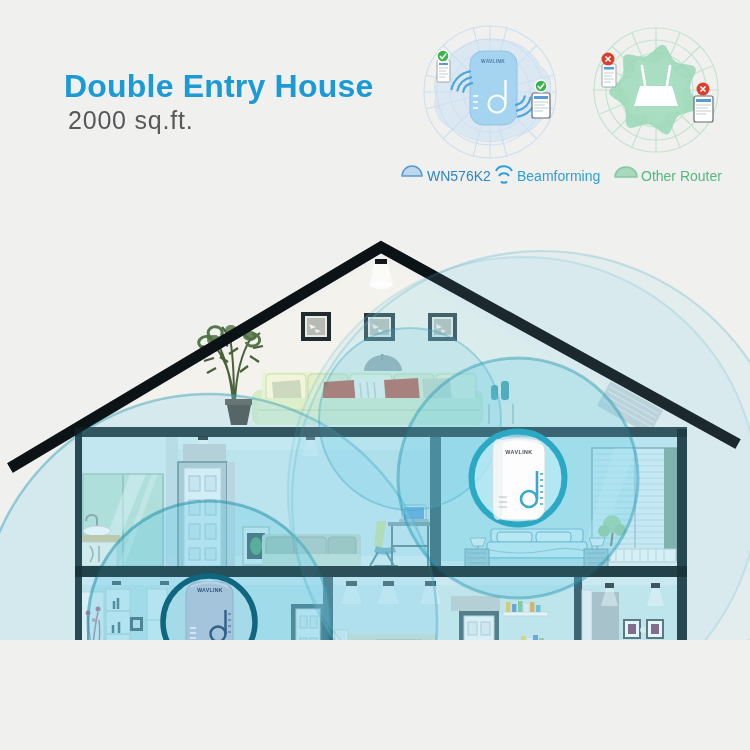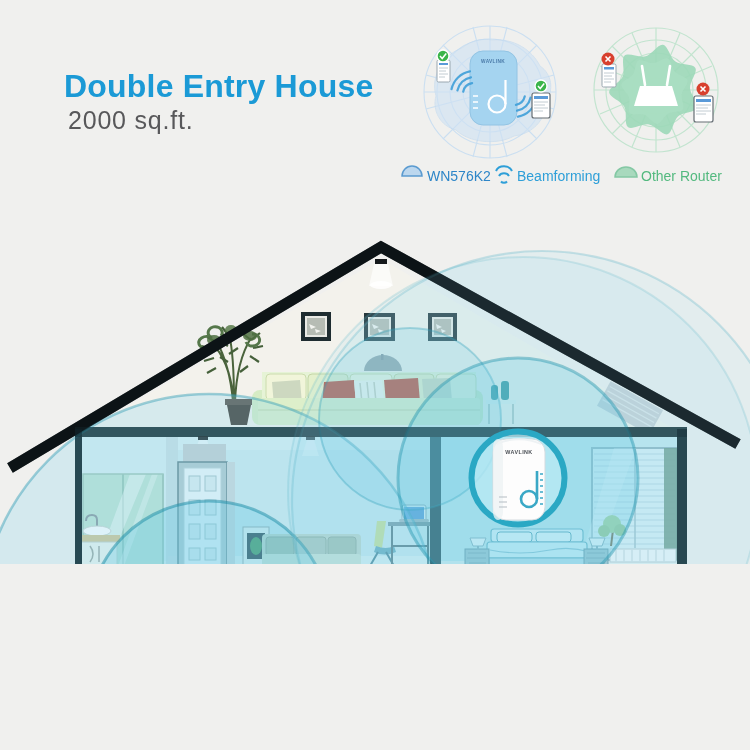--- a/index.html
+++ b/index.html
@@ -1,16 +1,16 @@
 <!DOCTYPE html>
 <html><head>
 <meta charset="utf-8">
 <style>
 html,body{margin:0;padding:0;background:#f0f0ee;}
-#stage{position:relative;width:750px;height:564px;overflow:hidden;background:#0f766e;font-family:"Liberation Sans",sans-serif;}
+#stage{position:relative;width:750px;height:640px;overflow:hidden;background:#0f766e;font-family:"Liberation Sans",sans-serif;}
 </style>
 </head>
 <body>
 <div id="stage">
 <svg width="750" height="750" viewBox="0 0 750 750" xmlns="http://www.w3.org/2000/svg">
 
 <rect x="0" y="0" width="750" height="750" fill="#f0f0ee"></rect>
 
 <text x="64" y="97" font-family="Liberation Sans, sans-serif" font-size="32" font-weight="bold" fill="#1b9ad6" letter-spacing="0.2">Double Entry House</text>
 

